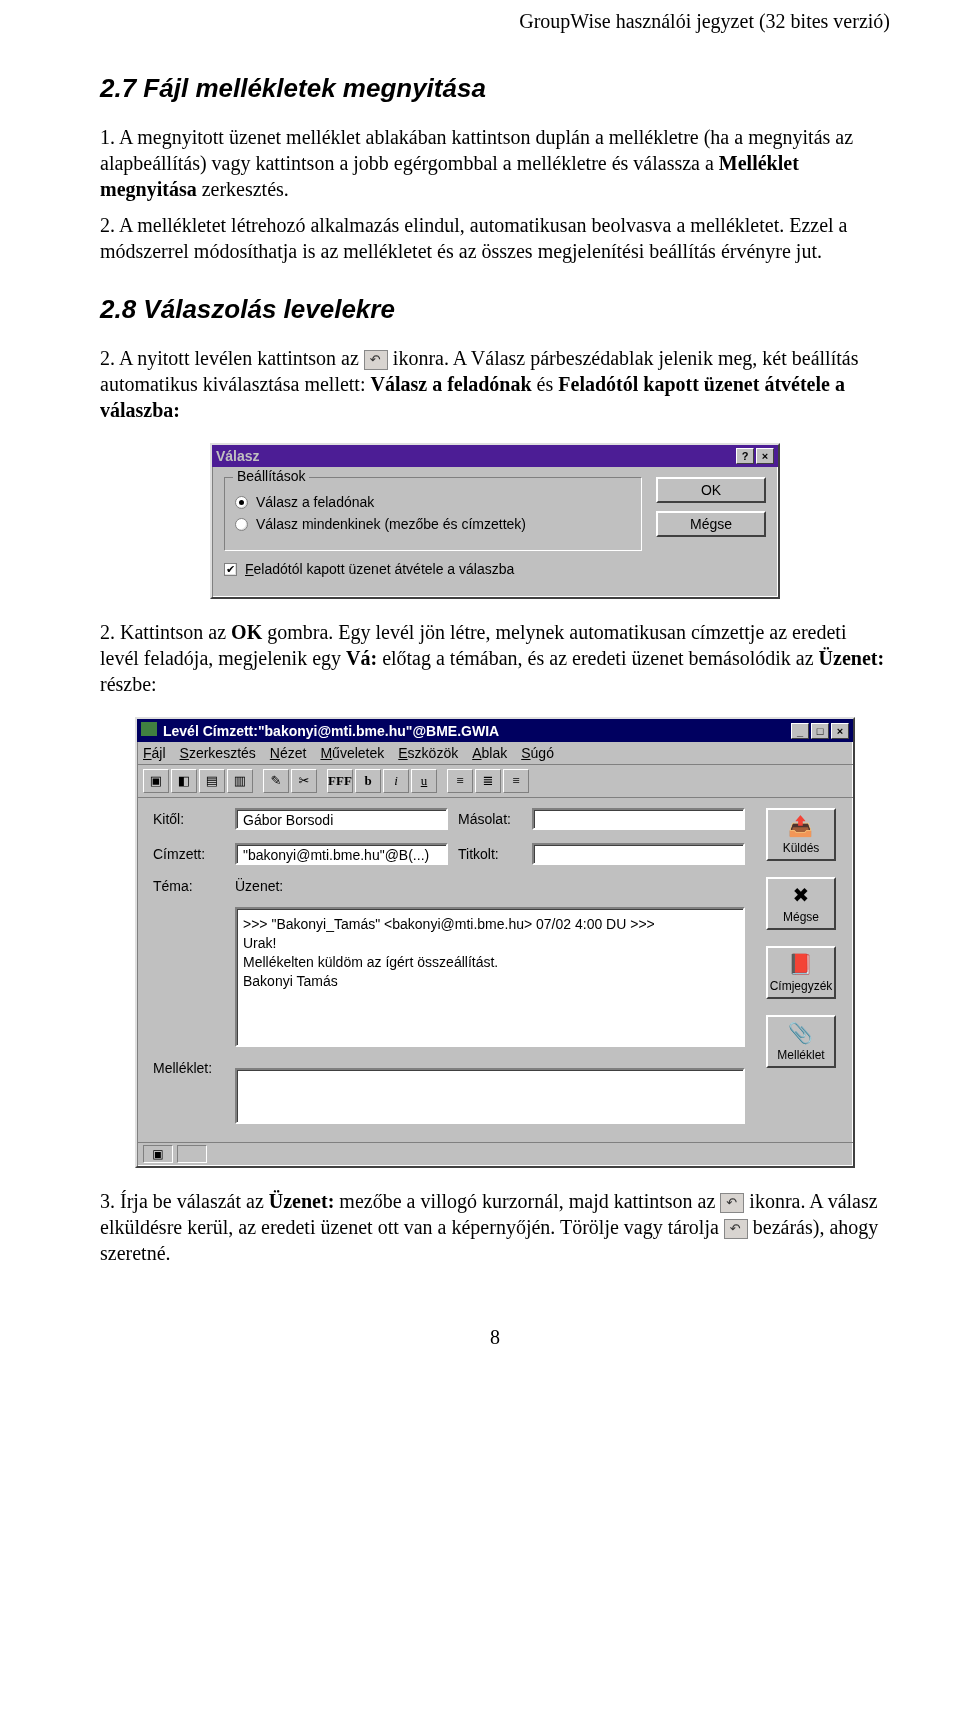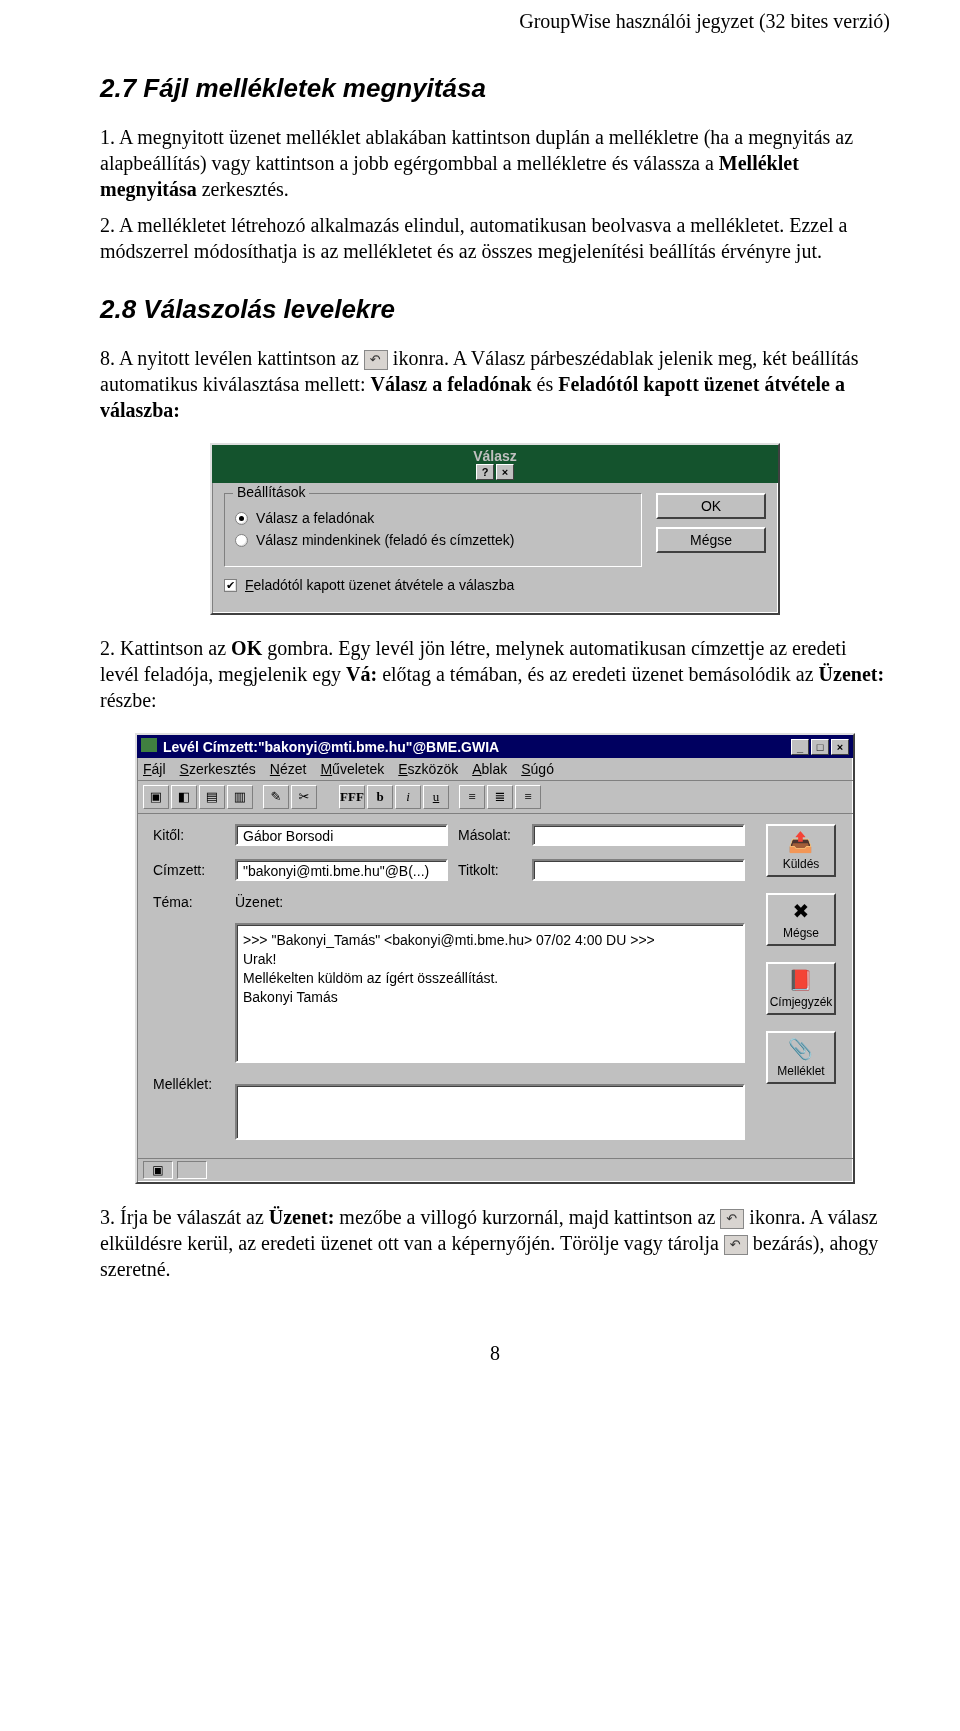--- a/index.html
+++ b/index.html
@@ -59,21 +59,21 @@
       background: linear-gradient(to right, #000080, #1084d0);
       background: #000060;
       color: #fff;
       font-weight: bold;
       padding: 3px 4px;
       display: flex;
       justify-content: space-between;
       align-items: center;
       font-size: 14px;
     }
-    .titlebar-dim { background: #14532d; color: #c0c0c0; flex-direction: column; }
+    .titlebar-dim { background: #4c1d95; color: #c0c0c0; }
     .title-icons { display: flex; gap: 2px; }
     .title-btn {
       width: 18px; height: 16px;
       background: #c0c0c0;
       border: 1px solid #fff;
       border-right-color: #404040; border-bottom-color: #404040;
       font-size: 11px; font-family: Arial;
       display: flex; align-items: center; justify-content: center;
       color: #000;
     }
@@ -195,21 +195,21 @@
 <h2>2.7 Fájl mellékletek megnyitása</h2>
 
 <p class="numbered">
   <span>1. A megnyitott üzenet melléklet ablakában kattintson duplán a mellékletre (ha a megnyitás az alapbeállítás) vagy kattintson a jobb egérgombbal a mellékletre és válassza a </span><span class="bold">Melléklet megnyitása</span><span> zerkesztés.</span>
 </p>
 <p class="numbered">2. A mellékletet létrehozó alkalmazás elindul, automatikusan beolvasva a mellékletet. Ezzel a módszerrel módosíthatja is az mellékletet és az összes megjelenítési beállítás érvényre jut.</p>
 
 <h2>2.8 Válaszolás levelekre</h2>
 
 <p class="numbered">
-  <span>8. A nyitott levélen kattintson az</span>
+  <span>2. A nyitott levélen kattintson az</span>
   <span class="inline-icon"></span>
   <span> ikonra. A Válasz párbeszédablak jelenik meg, két beállítás automatikus kiválasztása mellett: </span><span class="bold">Válasz a feladónak</span><span> és </span><span class="bold">Feladótól kapott üzenet átvétele a válaszba:</span>
 </p>
 
 <div class="win9x reply-dialog">
   <div class="titlebar titlebar-dim">
     <span>Válasz</span>
     <div class="title-icons">
       <div class="title-btn">?</div>
       <div class="title-btn">×</div>
@@ -221,21 +221,21 @@
         <div class="fieldset">
           <div class="fieldset-legend">Beállítások</div>
           <div class="radio-row">
             <div class="radio">
                 <div class="dot"></div>
               </div>
             <span>Válasz a feladónak</span>
           </div>
           <div class="radio-row">
             <div class="radio"></div>
-            <span>Válasz mindenkinek (feladó és címzettek)</span>
+            <span>Válasz mindenkinek (mezőbe és címzettek)</span>
           </div>
         </div>
         <div class="check-row">
           <div class="checkbox">✔</div>
           <span><span class="underline-letter">F</span><span>eladótól kapott üzenet átvétele a válaszba</span></span>
         </div>
       </div>
       <div class="reply-right">
         <div class="btn9x">OK</div>
         <div class="btn9x">Mégse</div>
@@ -268,21 +268,21 @@
   </div>
   <div class="toolbar">
     <div class="tb-btn raised">▣</div>
     <div class="tb-btn raised">◧</div>
     <div class="tb-btn raised">▤</div>
     <div class="tb-btn raised">▥</div>
     <div class="tb-sep"></div>
     <div class="tb-btn raised">✎</div>
     <div class="tb-btn raised">✂</div>
     <div class="tb-sep"></div>
-    <div class="tb-btn raised" style="font-family:serif;font-weight:bold;margin-left:12px;">FFF</div>
+    <div class="tb-btn raised" style="font-family:serif;font-weight:bold;">FFF</div>
     <div class="tb-btn raised" style="font-weight:bold;">b</div>
     <div class="tb-btn raised" style="font-style:italic;font-family:serif;">i</div>
     <div class="tb-btn raised" style="text-decoration:underline;">u</div>
     <div class="tb-sep"></div>
     <div class="tb-btn raised">≡</div>
     <div class="tb-btn raised">≣</div>
     <div class="tb-btn raised">≡</div>
   </div>
   <div class="mail-body">
     <div class="mail-form">

